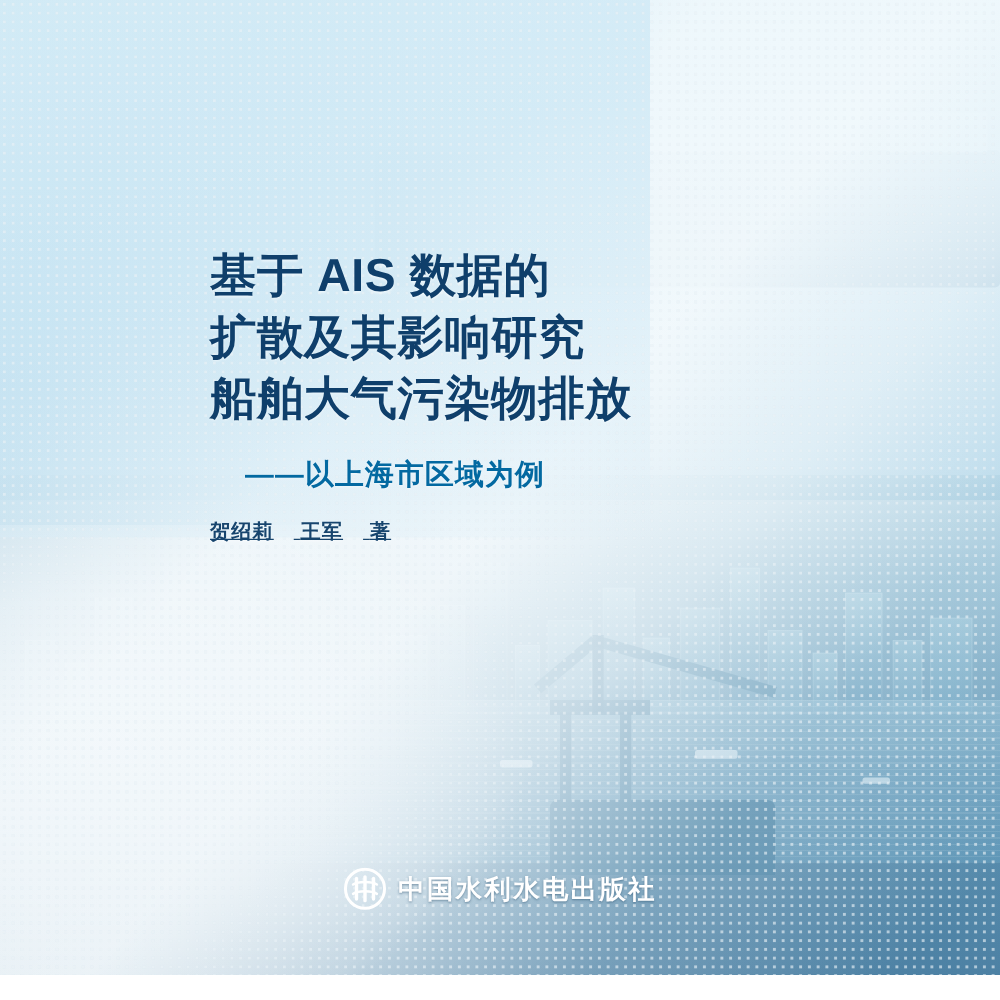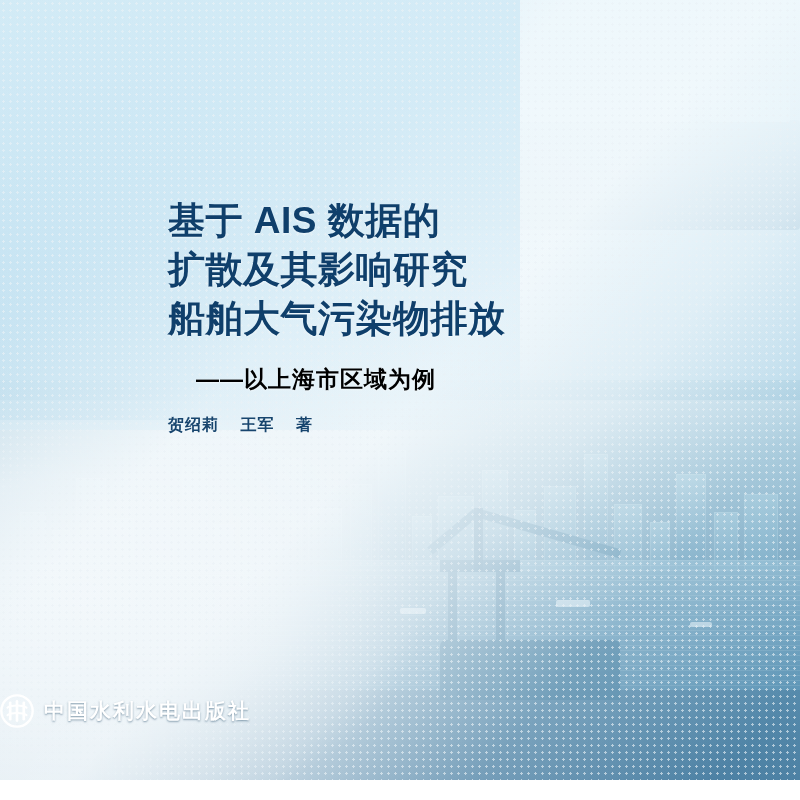--- a/index.html
+++ b/index.html
@@ -189,44 +189,45 @@
     letter-spacing: 0.5px;
     text-shadow: 0 1px 2px rgba(255,255,255,0.55);
   }
   .main-title .ln { display: block; white-space: nowrap; }
 
   .subtitle {
     margin: 20px 0 0 28px;
     font-family: "Liberation Sans", sans-serif;
     font-weight: bold;
     font-size: 23px;
-    color: #000000;
+    color: #0369a1;
     letter-spacing: 1px;
     text-shadow: 0 1px 2px rgba(255,255,255,0.5);
   }
 
   .authors {
     position: absolute;
     left: 168px; top: 415px;
     font-family: "Liberation Sans", sans-serif;
     font-size: 16px;
     font-weight: bold;
     color: #17456e;
     letter-spacing: 1px;
     text-shadow: 0 1px 2px rgba(255,255,255,0.45);
+    text-decoration: underline;
   }
   .authors span { margin-right: 16px; }
 
   
   .publisher {
     position: absolute;
     left: 0; top: 694px;
     width: 800px;
     display: flex;
-    flex-direction: row;
+    flex-direction: column;
     align-items: center;
   }
   .pub-row {
     display: flex;
     align-items: center;
     gap: 10px;
   }
   .pub-logo {
     width: 34px; height: 34px;
     display: block;

